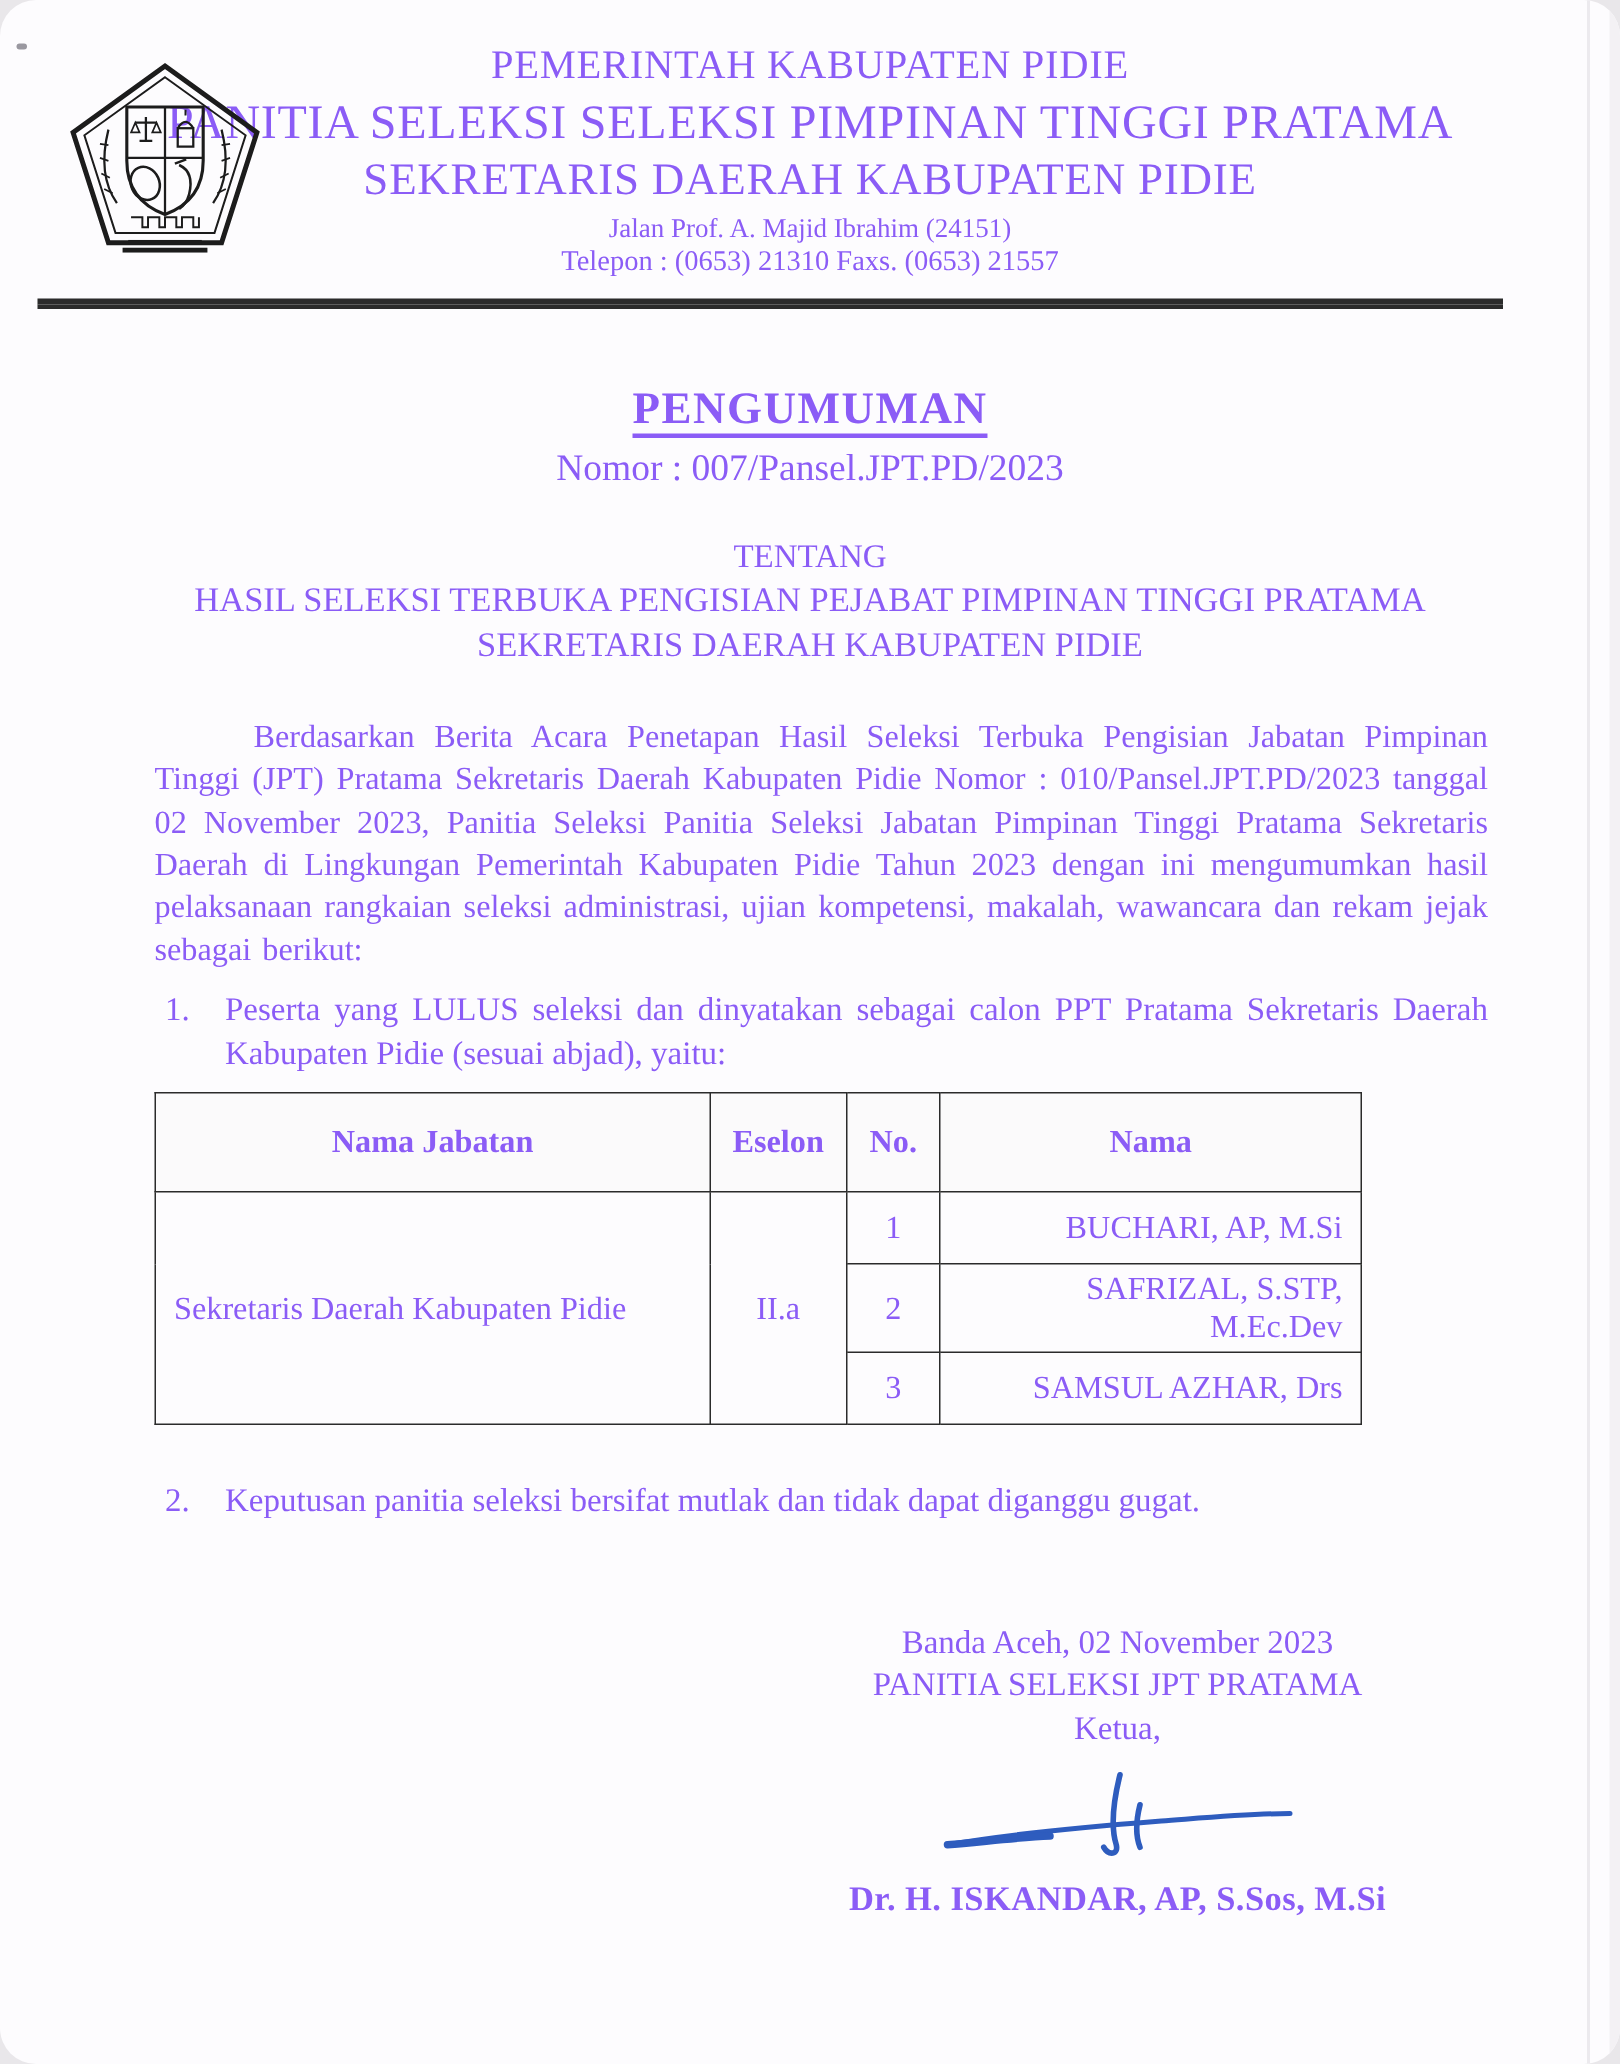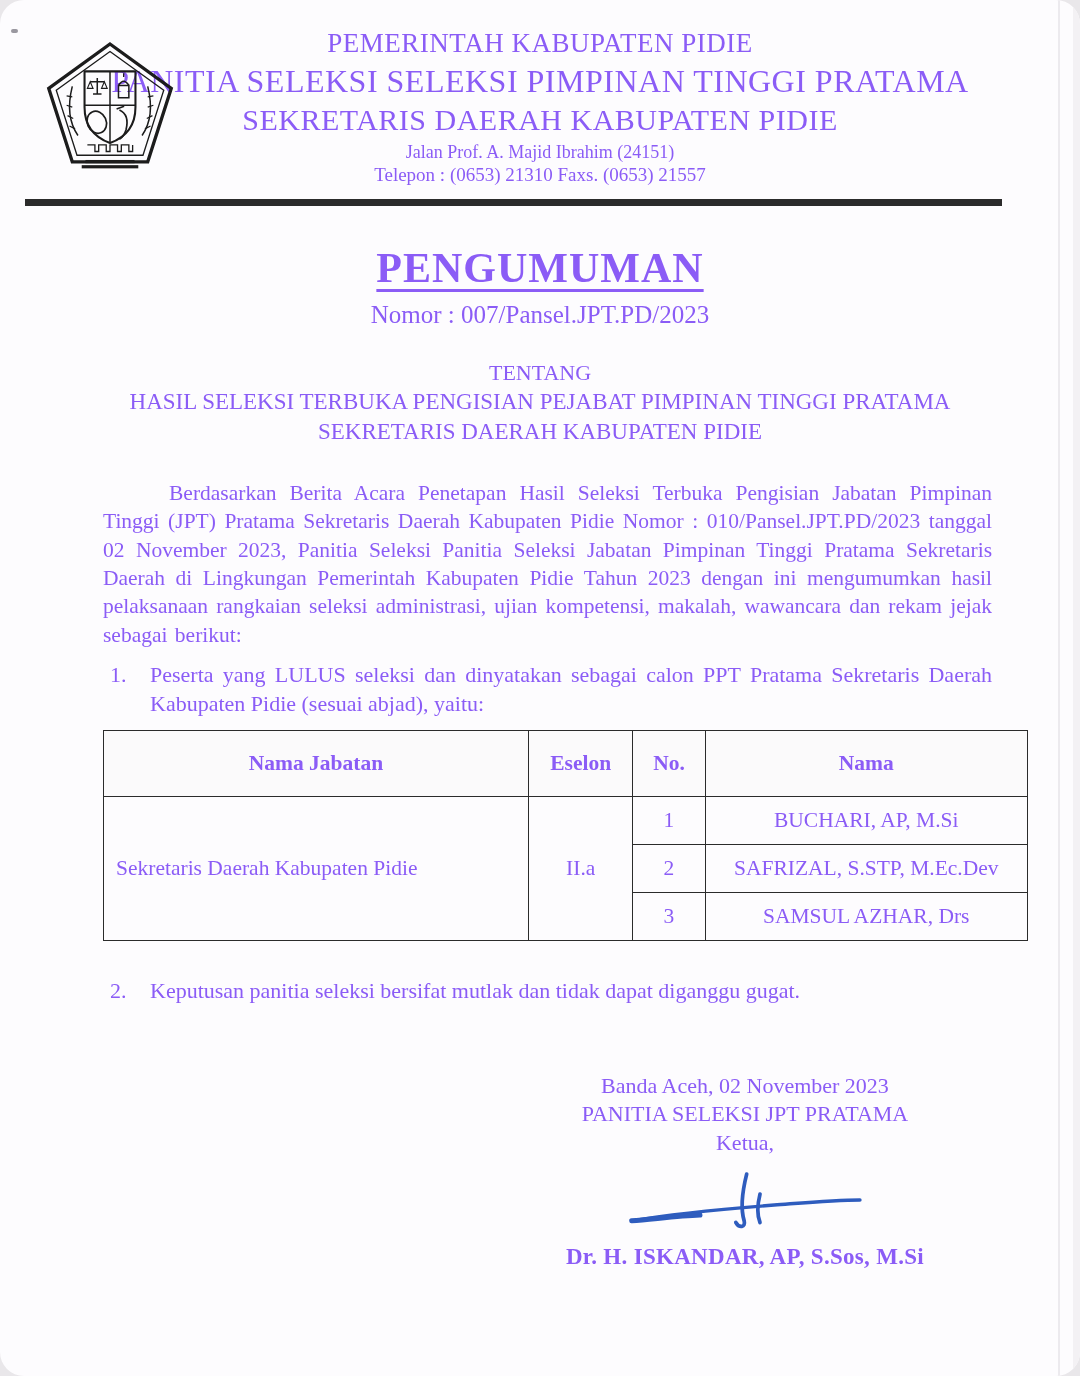--- a/index.html
+++ b/index.html
@@ -39,22 +39,22 @@
   .rule {
     margin: 13px 78px 0 25px;
     height: 3px;
     background: #fafafa;
     border-top: 4px solid #2b2b2b;
     border-bottom: 3px solid #2b2b2b;
   }
 
   
   .doc-title {
-    margin-top: 38px; text-align: center;
-    font-size: 42px; font-weight: bold; letter-spacing: 1px;
+    margin-top: 50px; text-align: center;
+    font-size: 30px; font-weight: bold; letter-spacing: 1px;
     text-decoration: underline; text-decoration-thickness: 3px; text-underline-offset: 7px;
   }
   .doc-number { text-align: center; font-size: 25px; margin-top: 9px; }
 
   
   .subject { margin-top: 29px; text-align: center; line-height: 1.32; }
   .subject-label { font-size: 22px; }
   .subject-line { font-size: 23px; }
 
   
@@ -65,41 +65,41 @@
     word-spacing: 2px;
   }
   .list { margin: 12px 88px 0 110px; }
   .list-item { display: flex; font-size: 22px; line-height: 1.3; }
   .li-num { width: 40px; flex: 0 0 40px; }
   .li-text { flex: 1; text-align: justify; }
 
   
   table.result-table {
     margin: 12px 0 0 103px;
-    width: 925px;
+    width: 805px;
     border-collapse: collapse;
     font-size: 21.5px;
   }
   .result-table th, .result-table td {
     border: 1.6px solid #2b2b2b;
     padding: 4px 12px;
   }
   .result-table thead th {
     height: 66px; font-weight: bold; text-align: center;
     background: #fbfafb;
   }
   .result-table tbody tr { height: 48px; }
   .col-jabatan { width: 46%; }
   .col-eselon  { width: 11.3%; }
   .col-no      { width: 7.8%; }
   .col-nama    { width: 34.9%; }
   .cell-jabatan { text-align: left; vertical-align: middle; }
   .cell-eselon  { text-align: center; vertical-align: middle; }
   .cell-no      { text-align: center; }
-  .cell-nama    { text-align: center; }
+  .cell-nama    { text-align: right; }
 
   .item2 { margin-top: 36px; }
 
   
   .sig-block {
     margin: 66px 80px 0 auto;
     width: 510px;
     text-align: center;
     font-size: 22px; line-height: 1.3;
   }

